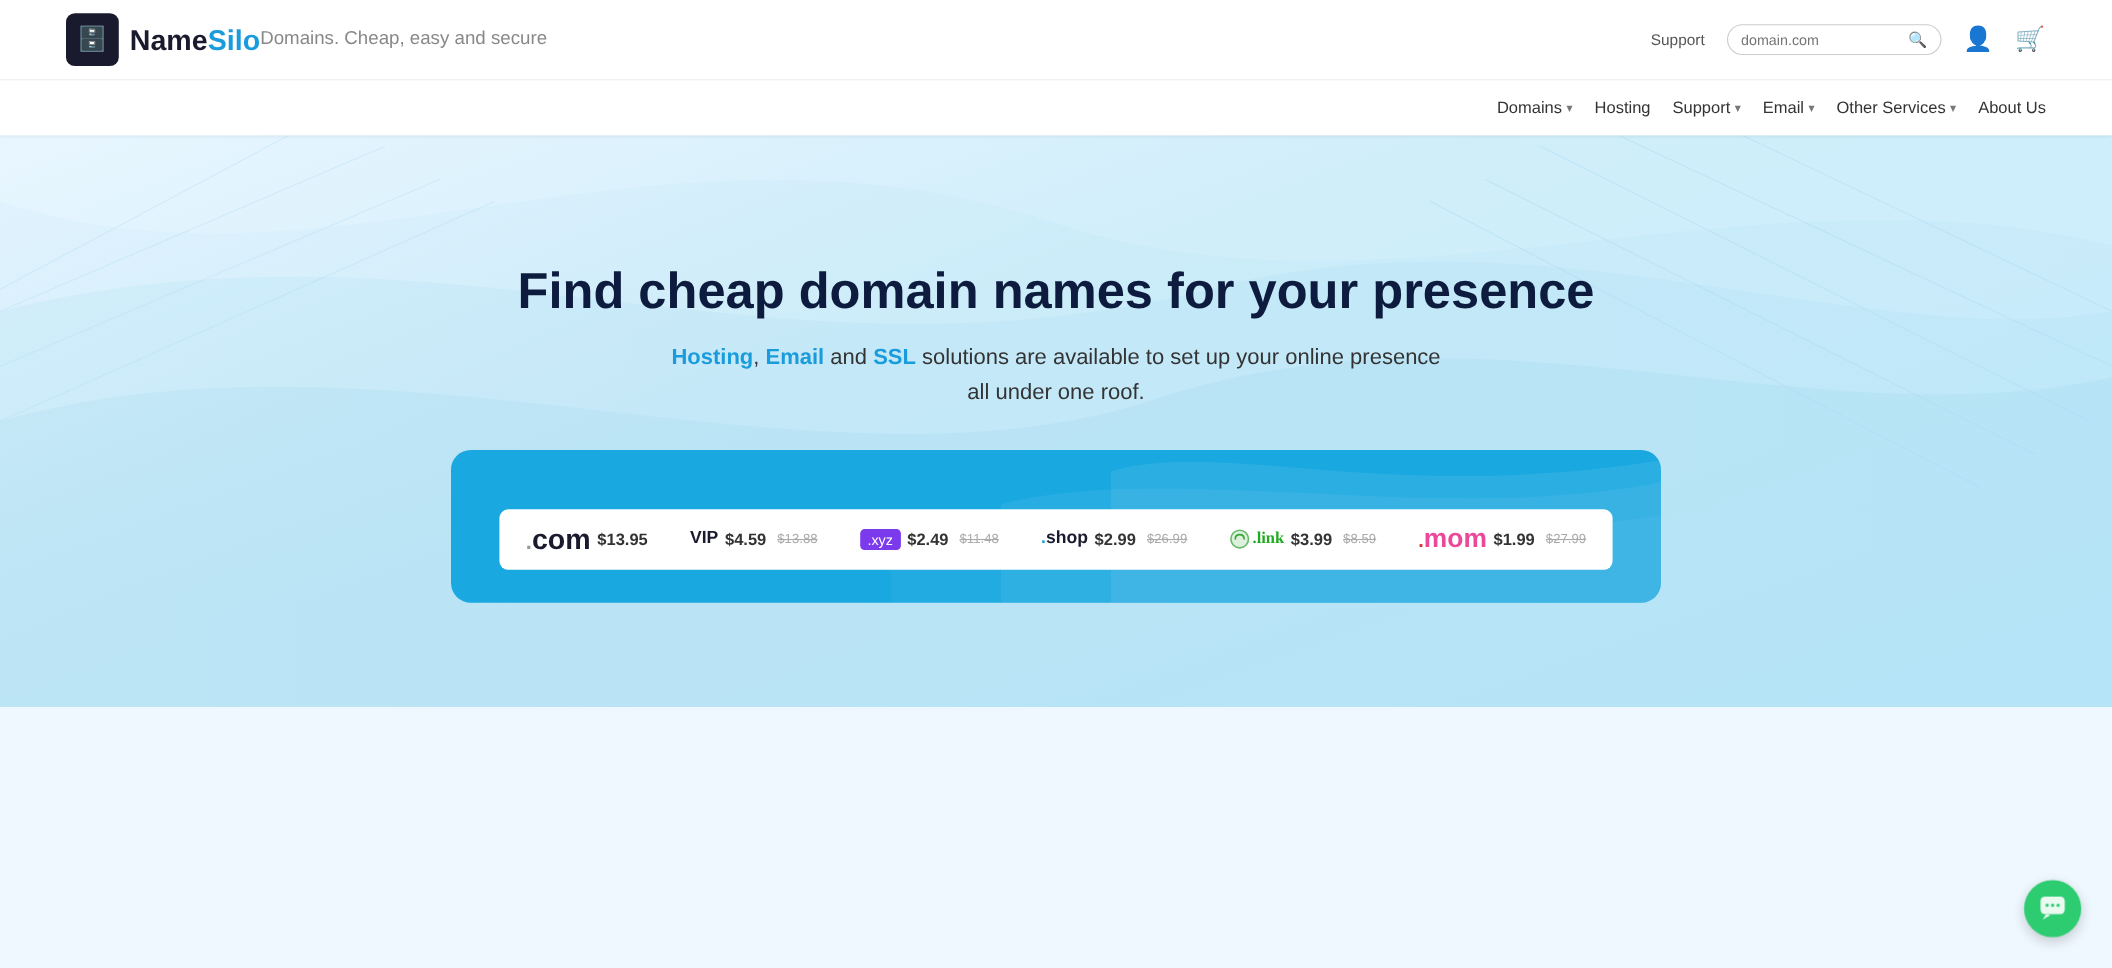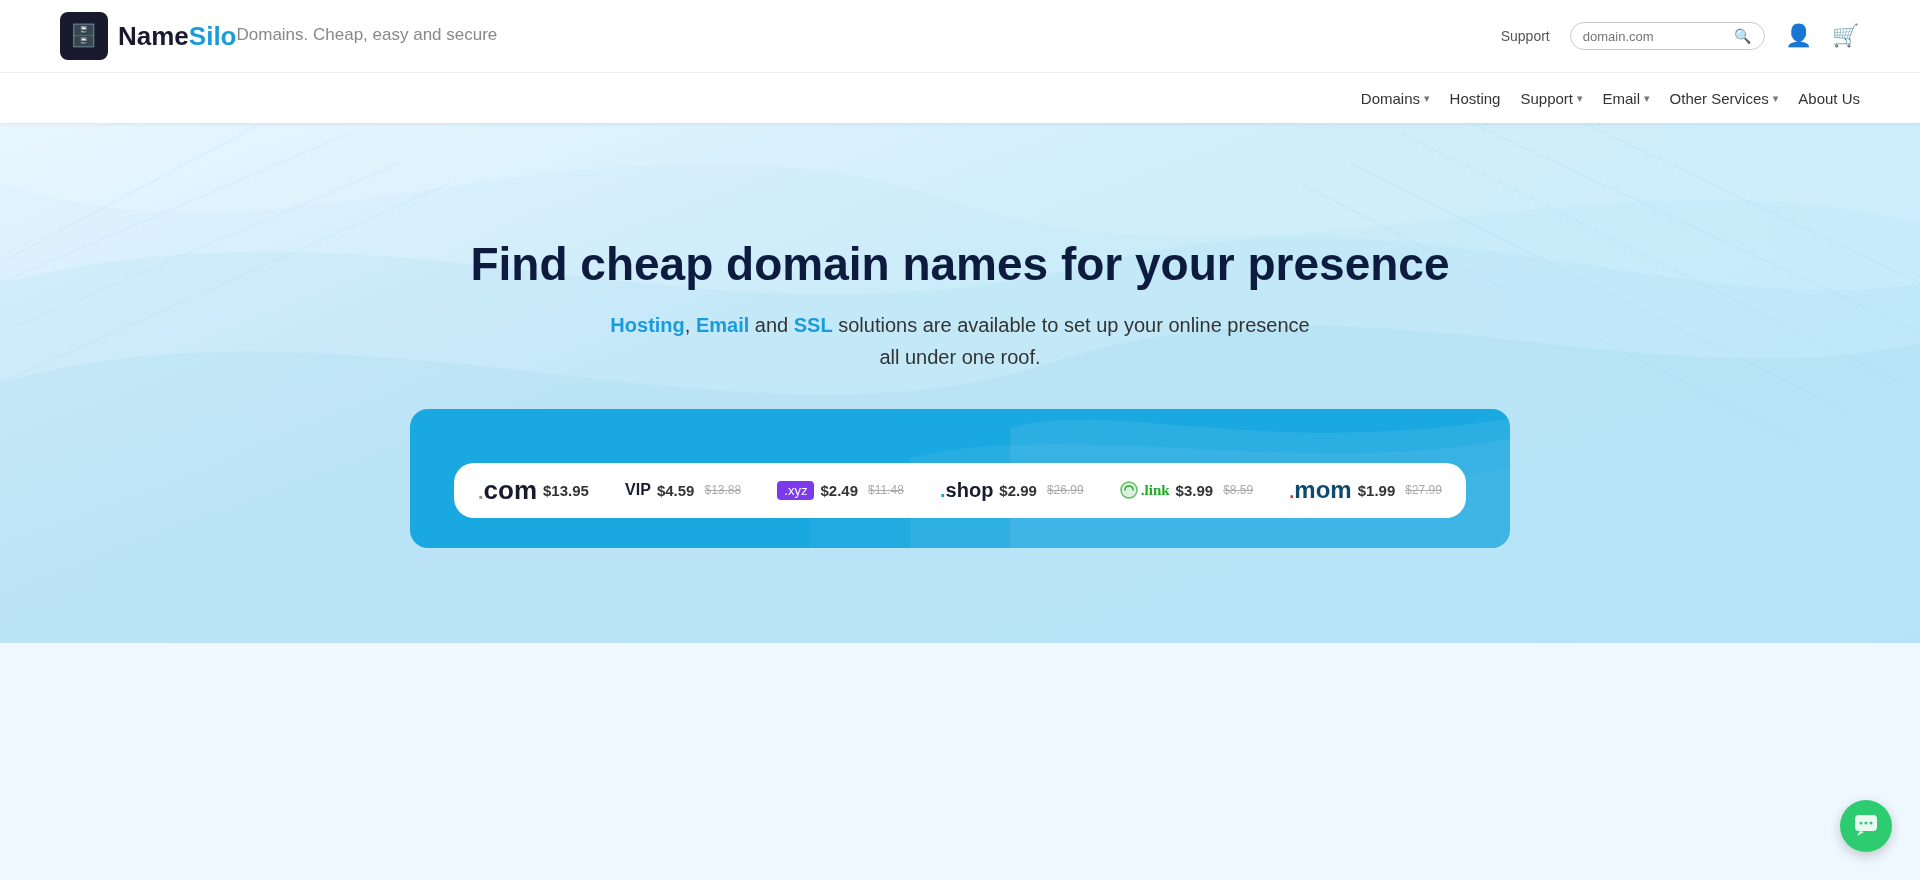--- a/index.html
+++ b/index.html
@@ -40,31 +40,31 @@
     .hero-subtitle .link-ssl { color: #1a9cdc; font-weight: 600; }
 
     
     .search-card { background: #1aa8e0; border-radius: 18px; padding: 36px 44px 30px; margin-top: 36px; width: 1100px; max-width: 95vw; z-index: 2; position: relative; overflow: hidden; }
     .search-card-waves { position: absolute; inset: 0; pointer-events: none; width: 100%; height: 100%; }
 
     .search-row { display: flex; position: relative; z-index: 3; }
     .domain-input { flex: 1; padding: 18px 24px; font-size: 17px; color: #aaa; border: none; border-radius: 8px 0 0 8px; outline: none; background: #fff; }
     .search-btn { background: #d9313a; color: #fff; font-size: 15px; font-weight: 800; letter-spacing: 1px; padding: 18px 36px; border: none; border-radius: 0 8px 8px 0; cursor: pointer; white-space: nowrap; }
 
-    .tlds-row { display: flex; align-items: center; justify-content: space-between; margin-top: 18px; background: #fff; border-radius: 20px; padding: 12px 24px; position: relative; z-index: 3; overflow: hidden; }
+    .tlds-row { display: flex; align-items: center; justify-content: space-between; margin-top: 18px; background: #fff; border-radius: 8px; padding: 12px 24px; position: relative; z-index: 3; overflow: hidden; }
     .tld-item { display: flex; align-items: center; gap: 6px; }
     .tld-name { font-weight: 900; font-size: 20px; }
     .tld-name.com { color: #1a1a2e; font-size: 26px; }
     .tld-name.com::before { content: '.'; color: #999; font-size: 20px; }
     .tld-name.vip { color: #1a1a2e; font-size: 16px; font-weight: 900; }
     .tld-name.xyz { background: #7c3aed; color: #fff; padding: 2px 7px; border-radius: 4px; font-size: 13px; font-weight: 400; }
-    .tld-name.shop { color: #1a1a2e; font-size: 20px; font-weight: 700; }
+    .tld-name.shop { color: #1a1a2e; font-size: 16px; font-weight: 700; }
     .tld-name.shop::before { content: '.'; color: #1a9cdc; }
     .tld-name.link { color: #2a2; font-size: 15px; font-weight: 700; display: flex; align-items: center; gap: 3px; font-family: Liberation Serif, serif; }
-    .tld-name.mom { color: #0c4a6e; font-size: 24px; font-weight: 900; }
+    .tld-name.mom { color: #ec4899; font-size: 24px; font-weight: 900; }
     .tld-name.mom::before { content: '.'; color: #d9313a; font-size: 18px; }
     .tld-price { color: #333; font-size: 15px; font-weight: 700; }
     .tld-old { color: #aaa; font-size: 12px; text-decoration: line-through; margin-left: 4px; }
 
     
     .chat-btn { position: fixed; bottom: 28px; right: 28px; background: #2ecc71; color: #fff; width: 52px; height: 52px; border-radius: 50%; display: flex; align-items: center; justify-content: center; font-size: 24px; cursor: pointer; box-shadow: 0 4px 12px rgba(0,0,0,0.2); z-index: 100; border: none; }
   </style>
 </head>
 <body>
 

